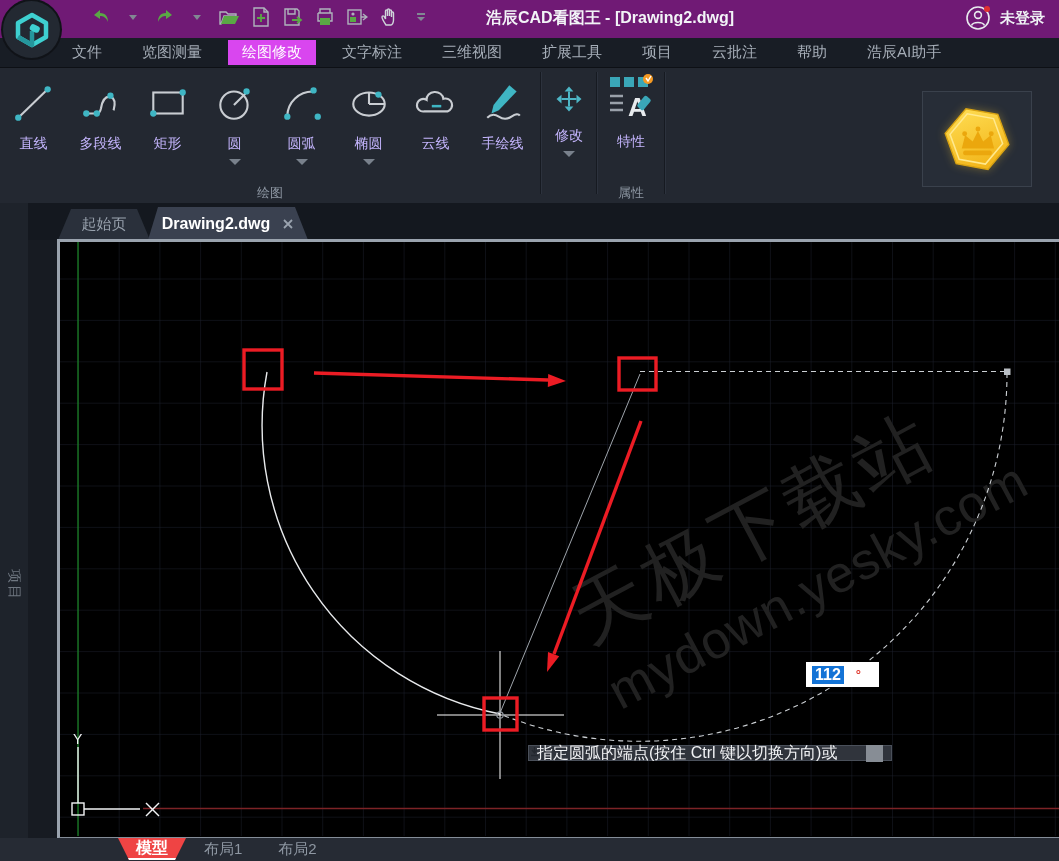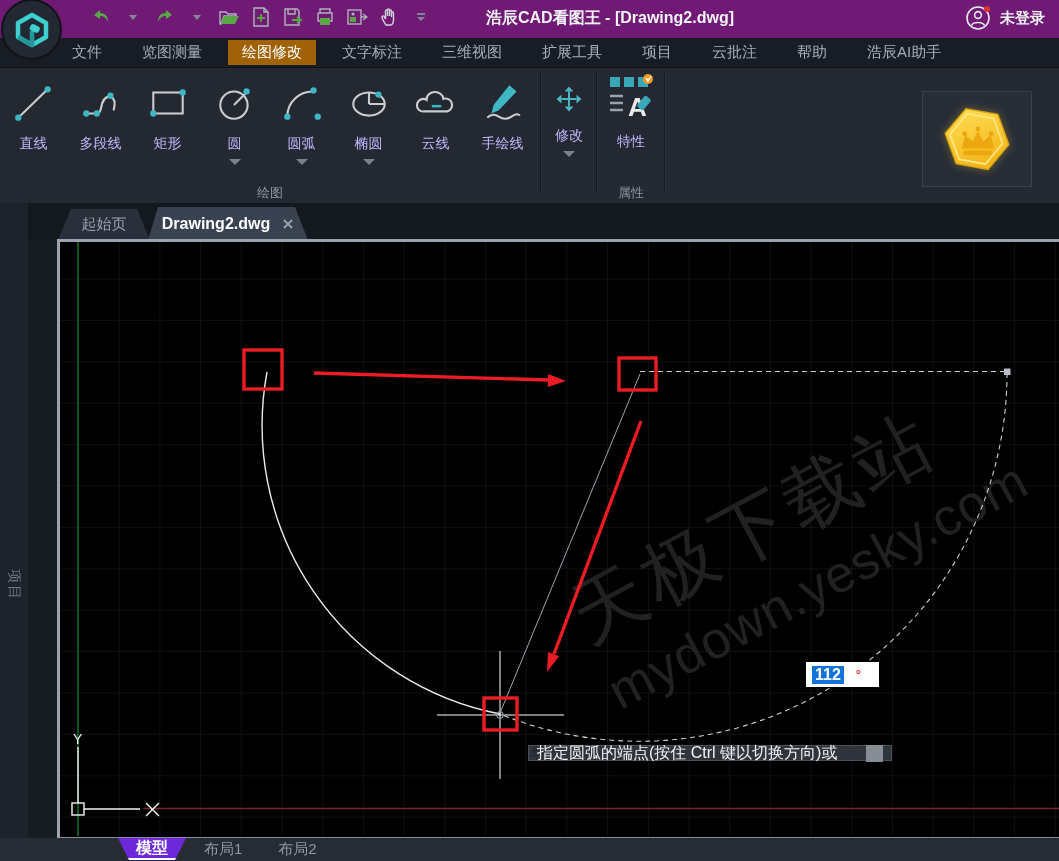--- a/index.html
+++ b/index.html
@@ -14,21 +14,21 @@
   .qicon{width:22px;height:24px;display:flex;align-items:center;justify-content:center;}
   .title{position:absolute;left:330px;top:0;width:560px;height:38px;line-height:36px;
          text-align:center;font-size:16px;font-weight:bold;color:#f2f4f7;}
   .login{position:absolute;right:14px;top:4px;display:flex;align-items:center;gap:8px;
          font-size:15px;color:#eef1f4;font-weight:bold;}
   
   .menubar{position:absolute;left:0;top:38px;width:1059px;height:30px;background:#181d25;
            display:flex;align-items:center;padding-left:58px;box-sizing:border-box;
            border-bottom:1px solid #0d1015;}
   .menuitem{font-size:15px;color:#a6aeb8;padding:3px 14px;margin-right:12px;white-space:nowrap;}
-  .menuitem.active{background:#a16207;color:#fff;}
+  .menuitem.active{background:#d946ef;color:#fff;}
   
   .ribbon{position:absolute;left:0;top:68px;width:1059px;height:135px;background:#232831;
           border-bottom:1px solid #0b0d11;display:flex;}
   .rgroup{position:relative;height:135px;}
   .rgroup .glabel{position:absolute;left:0;right:0;bottom:1px;text-align:center;
                   font-size:13px;color:#8d96a2;}
   .vsep{width:1px;background:#161a21;border-right:1px solid #2c323d;height:122px;margin-top:4px;}
   .tools{display:flex;}
   .tool{width:67px;display:flex;flex-direction:column;align-items:center;padding-top:9px;}
   .tool .ticon{height:52px;display:flex;align-items:center;justify-content:center;}
@@ -66,21 +66,21 @@
   .prompt{position:absolute;left:468px;top:503px;height:16px;background:#30343c;border:1px solid #4a505a;
           color:#f2f3f5;font-size:16px;display:flex;align-items:center;padding:0 8px;gap:29px;
           box-sizing:border-box;white-space:nowrap;}
   .dynicon{width:17px;height:17px;background:#878d95;display:flex;align-items:center;
            justify-content:center;}
   
   .bottombar{position:absolute;left:0;top:838px;width:1059px;height:23px;background:#262b34;
              display:flex;align-items:flex-start;padding-left:118px;box-sizing:border-box;}
   .ltab{height:22px;padding:0 18px;display:flex;align-items:center;font-size:15px;color:#8e97a2;
         clip-path:polygon(0 0,100% 0,calc(100% - 11px) 100%,11px 100%);position:relative;}
-  .ltab.active{color:#fff;font-weight:bold;background:#6d28d9;border-bottom:2px solid #fff;
+  .ltab.active{color:#fff;font-weight:bold;background:#ef4444;border-bottom:2px solid #fff;
                box-sizing:border-box;font-size:16px;}
 </style>
 </head>
 <body>
 
 <div id="app">
 
   <div class="titlebar">
     <div class="logo">
       <svg width="36" height="36" viewBox="0 0 36 36">

